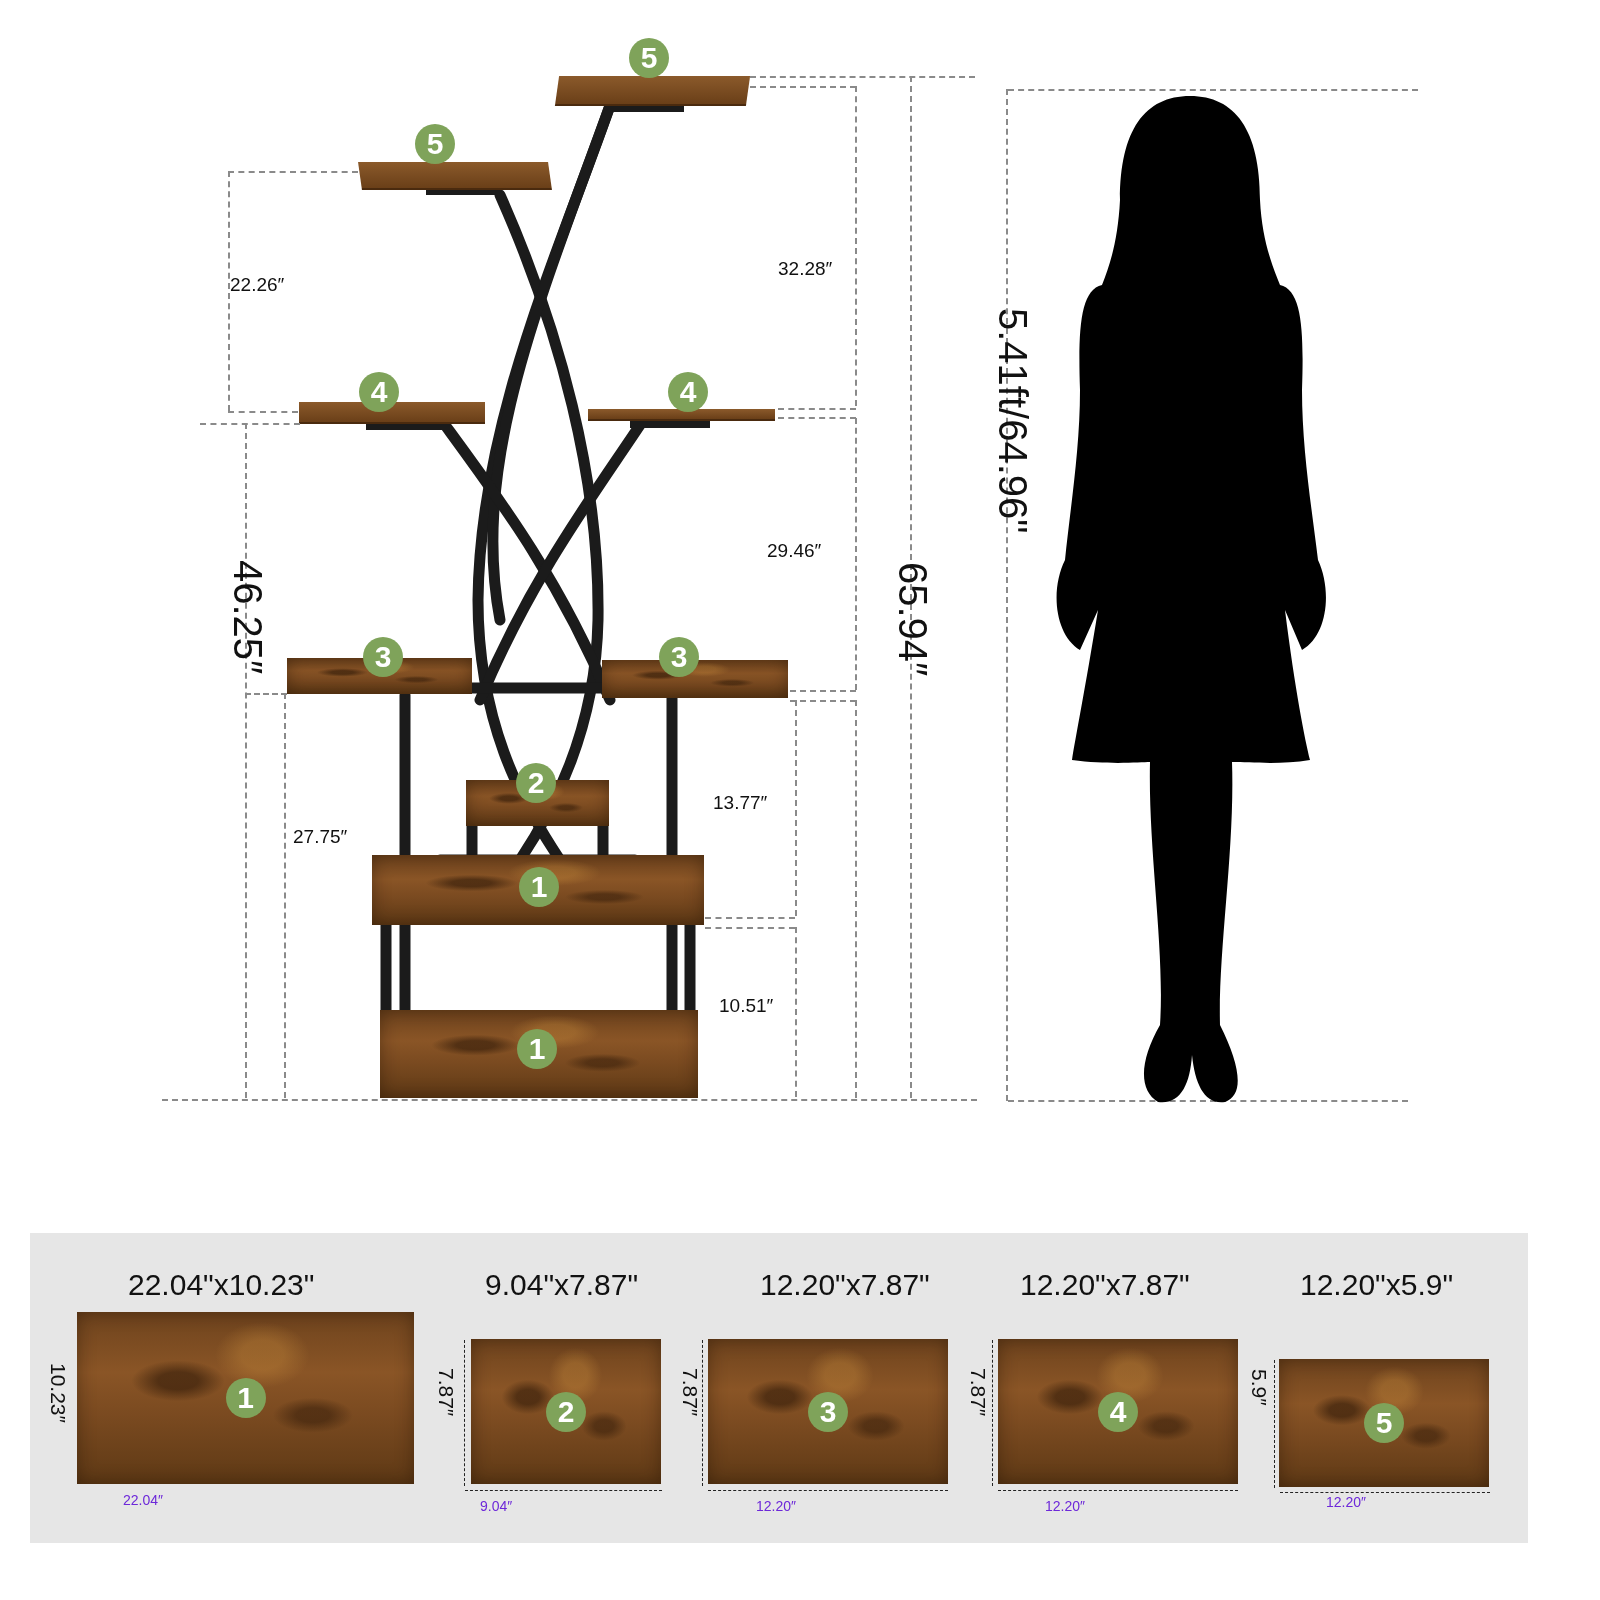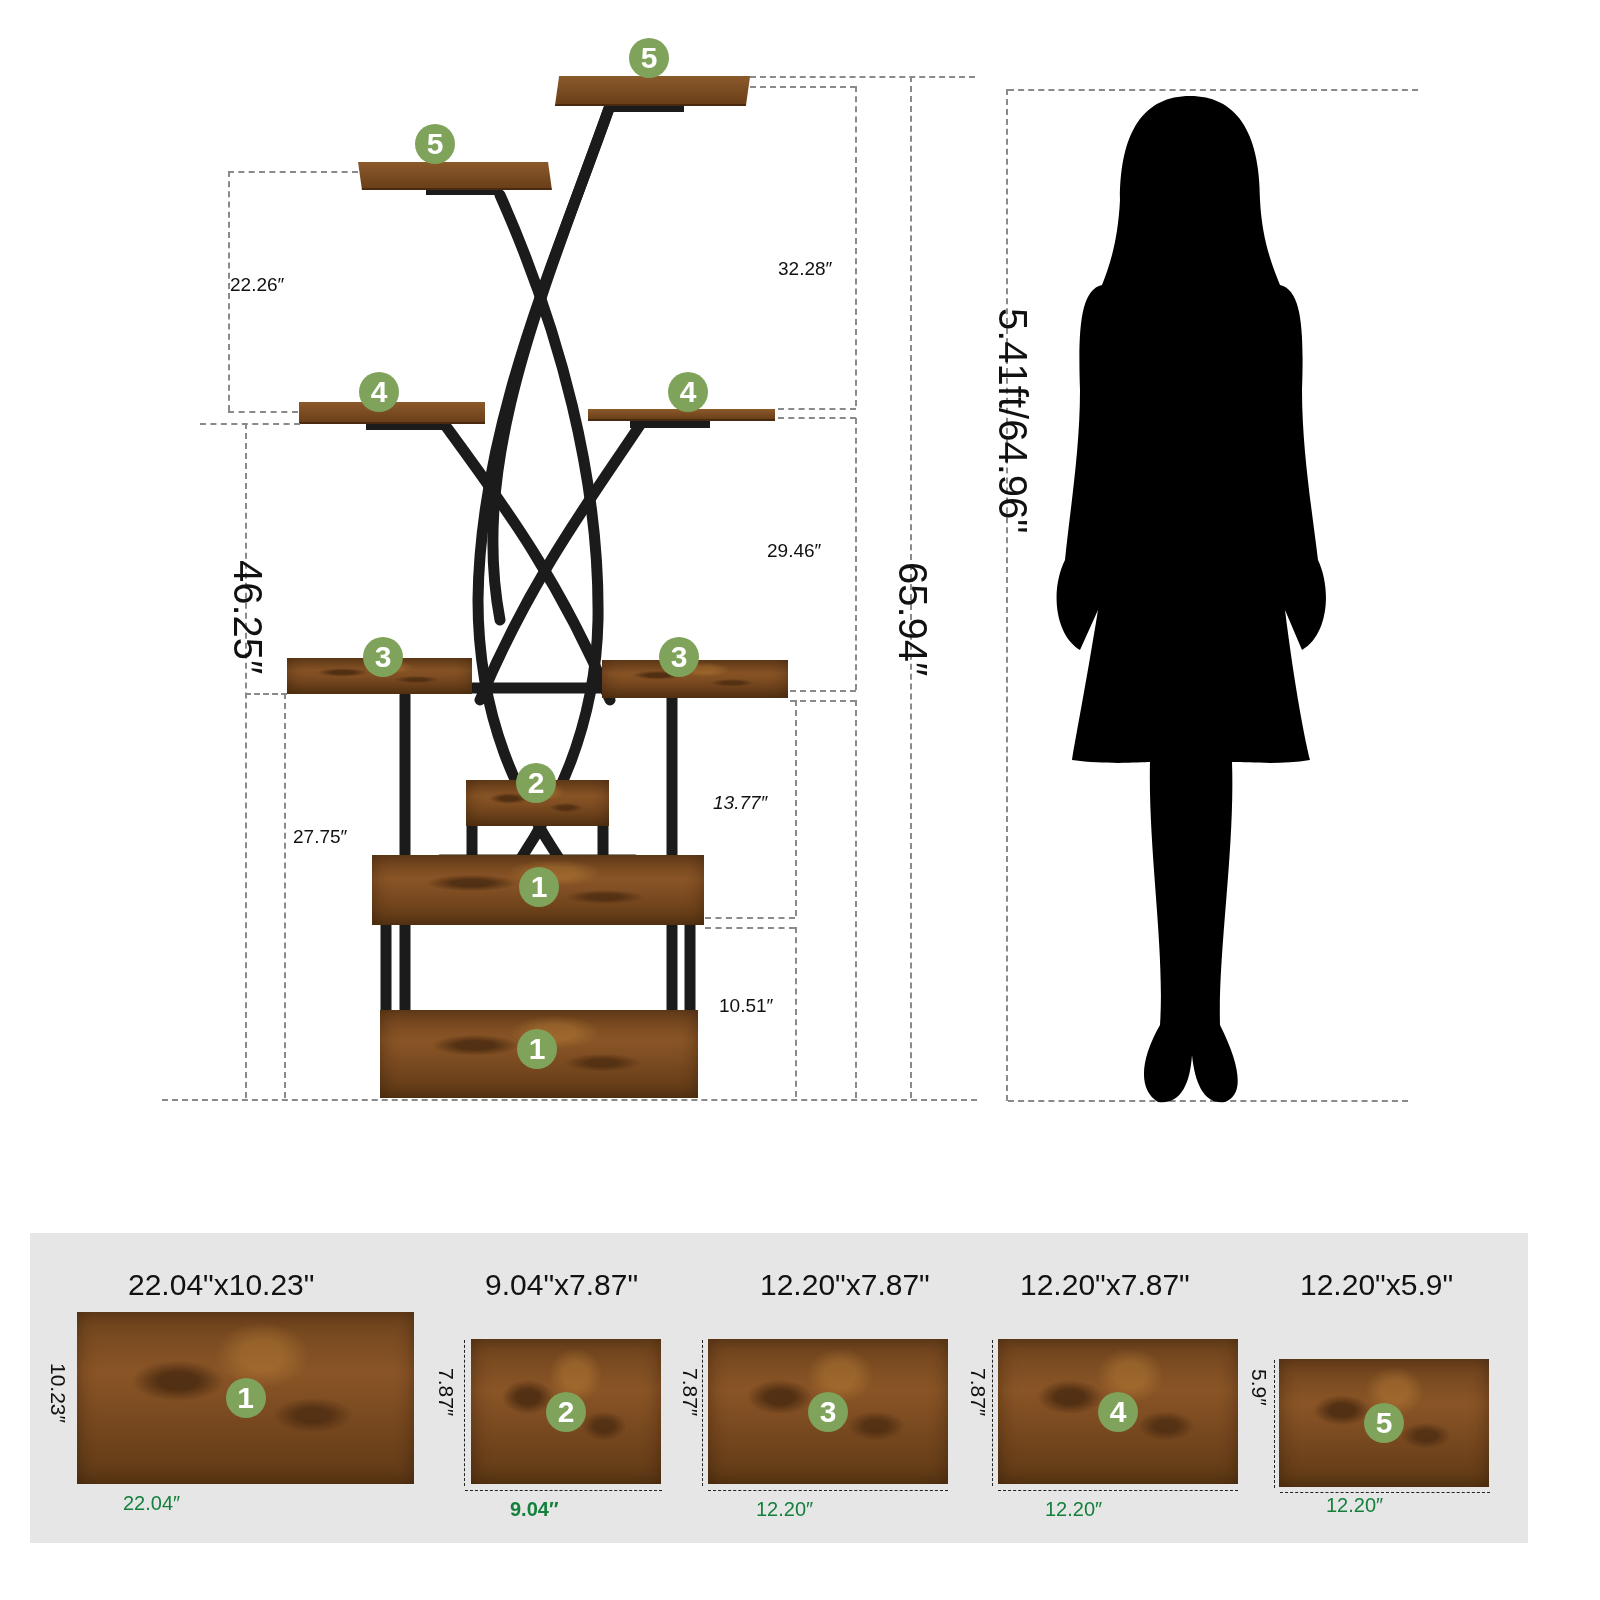--- a/index.html
+++ b/index.html
@@ -13,21 +13,21 @@
     box-shadow: inset 0 0 18px rgba(30,15,0,0.45); }
   .edge { background: linear-gradient(180deg,#8b5a2b,#6a3f18); border-bottom:2px solid #4a2a0e; }
   .badge { width:40px; height:40px; border-radius:50%; background:#7fa35a; color:#fff; font-weight:bold; font-size:30px; line-height:40px; text-align:center; font-family:"Liberation Sans", sans-serif; }
   .dash-h { height:0; border-top:2px dashed #8a8a8a; }
   .dash-v { width:0; border-left:2px dashed #8a8a8a; }
   .dim { font-size:19px; color:#111; white-space:nowrap; }
   .dim-big { font-size:40px; color:#111; white-space:nowrap; }
   .rot-cw { transform-origin:left top; transform:rotate(90deg); }
   .panel { position:absolute; left:30px; top:1233px; width:1498px; height:310px; background:#e6e6e6; }
   .size-title { position:absolute; font-size:30px; color:#111; white-space:nowrap; text-align:center; }
-  .size-w { position:absolute; font-size:20px; color:#15803d; white-space:nowrap; }
+  .size-w { position:absolute; font-size:14px; color:#6d28d9; white-space:nowrap; }
   .size-h { position:absolute; font-size:21px; color:#111; white-space:nowrap; transform-origin:left top; transform:rotate(90deg); }
   .thin-dash-h { position:absolute; height:0; border-top:1px dashed #222; }
   .thin-dash-v { position:absolute; width:0; border-left:1px dashed #222; }
   .tile { position:absolute; }
   .tile .badge { position:absolute; left:50%; top:50%; margin-left:-20px; margin-top:-20px; }
 </style>
 </head>
 <body>
 
 <div>
@@ -95,21 +95,21 @@
 
   <div class="abs dash-h" style="left:200px;top:423px;width:100px;"></div>
   <div class="abs dash-v" style="left:245px;top:423px;height:675px;"></div>
   <div class="abs dash-h" style="left:245px;top:693px;width:42px;"></div>
   <div class="abs dash-v" style="left:284px;top:693px;height:405px;"></div>
   <div class="abs dash-h" style="left:162px;top:1099px;width:815px;"></div>
 
   <div class="abs dim" style="left:230px;top:274px;">22.26″</div>
   <div class="abs dim" style="left:778px;top:258px;">32.28″</div>
   <div class="abs dim" style="left:767px;top:540px;">29.46″</div>
-  <div class="abs dim" style="left:713px;top:792px;font-style:italic;">13.77″</div>
+  <div class="abs dim" style="left:713px;top:792px;">13.77″</div>
   <div class="abs dim" style="left:719px;top:995px;">10.51″</div>
   <div class="abs dim" style="left:293px;top:826px;">27.75″</div>
   <div class="abs dim-big rot-cw" style="left:270px;top:560px;">46.25″</div>
   <div class="abs dim-big rot-cw" style="left:935px;top:562px;">65.94″</div>
 </div>
 
 <div>
   <div class="abs dash-h" style="left:1008px;top:89px;width:410px;"></div>
   <div class="abs dash-v" style="left:1006px;top:89px;height:1012px;"></div>
   <div class="abs dash-h" style="left:1008px;top:1100px;width:400px;"></div>
@@ -143,21 +143,21 @@
 </div>
 
 <div>
   <div class="size-title" style="left:485px;top:1268px;">9.04"x7.87"</div>
   <div class="tile wood" style="left:471px;top:1339px;width:190px;height:145px;">
     <div class="badge">2</div>
   </div>
   <div class="thin-dash-v" style="left:464px;top:1340px;height:146px;"></div>
   <div class="thin-dash-h" style="left:465px;top:1490px;width:197px;"></div>
   <div class="size-h" style="left:458px;top:1368px;">7.87″</div>
-  <div class="size-w" style="left:510px;top:1498px;font-weight:bold;">9.04″</div>
+  <div class="size-w" style="left:480px;top:1498px;">9.04″</div>
 </div>
 
 <div>
   <div class="size-title" style="left:760px;top:1268px;">12.20"x7.87"</div>
   <div class="tile wood" style="left:708px;top:1339px;width:240px;height:145px;">
     <div class="badge">3</div>
   </div>
   <div class="thin-dash-v" style="left:702px;top:1340px;height:146px;"></div>
   <div class="thin-dash-h" style="left:708px;top:1490px;width:240px;"></div>
   <div class="size-h" style="left:702px;top:1368px;">7.87″</div>

